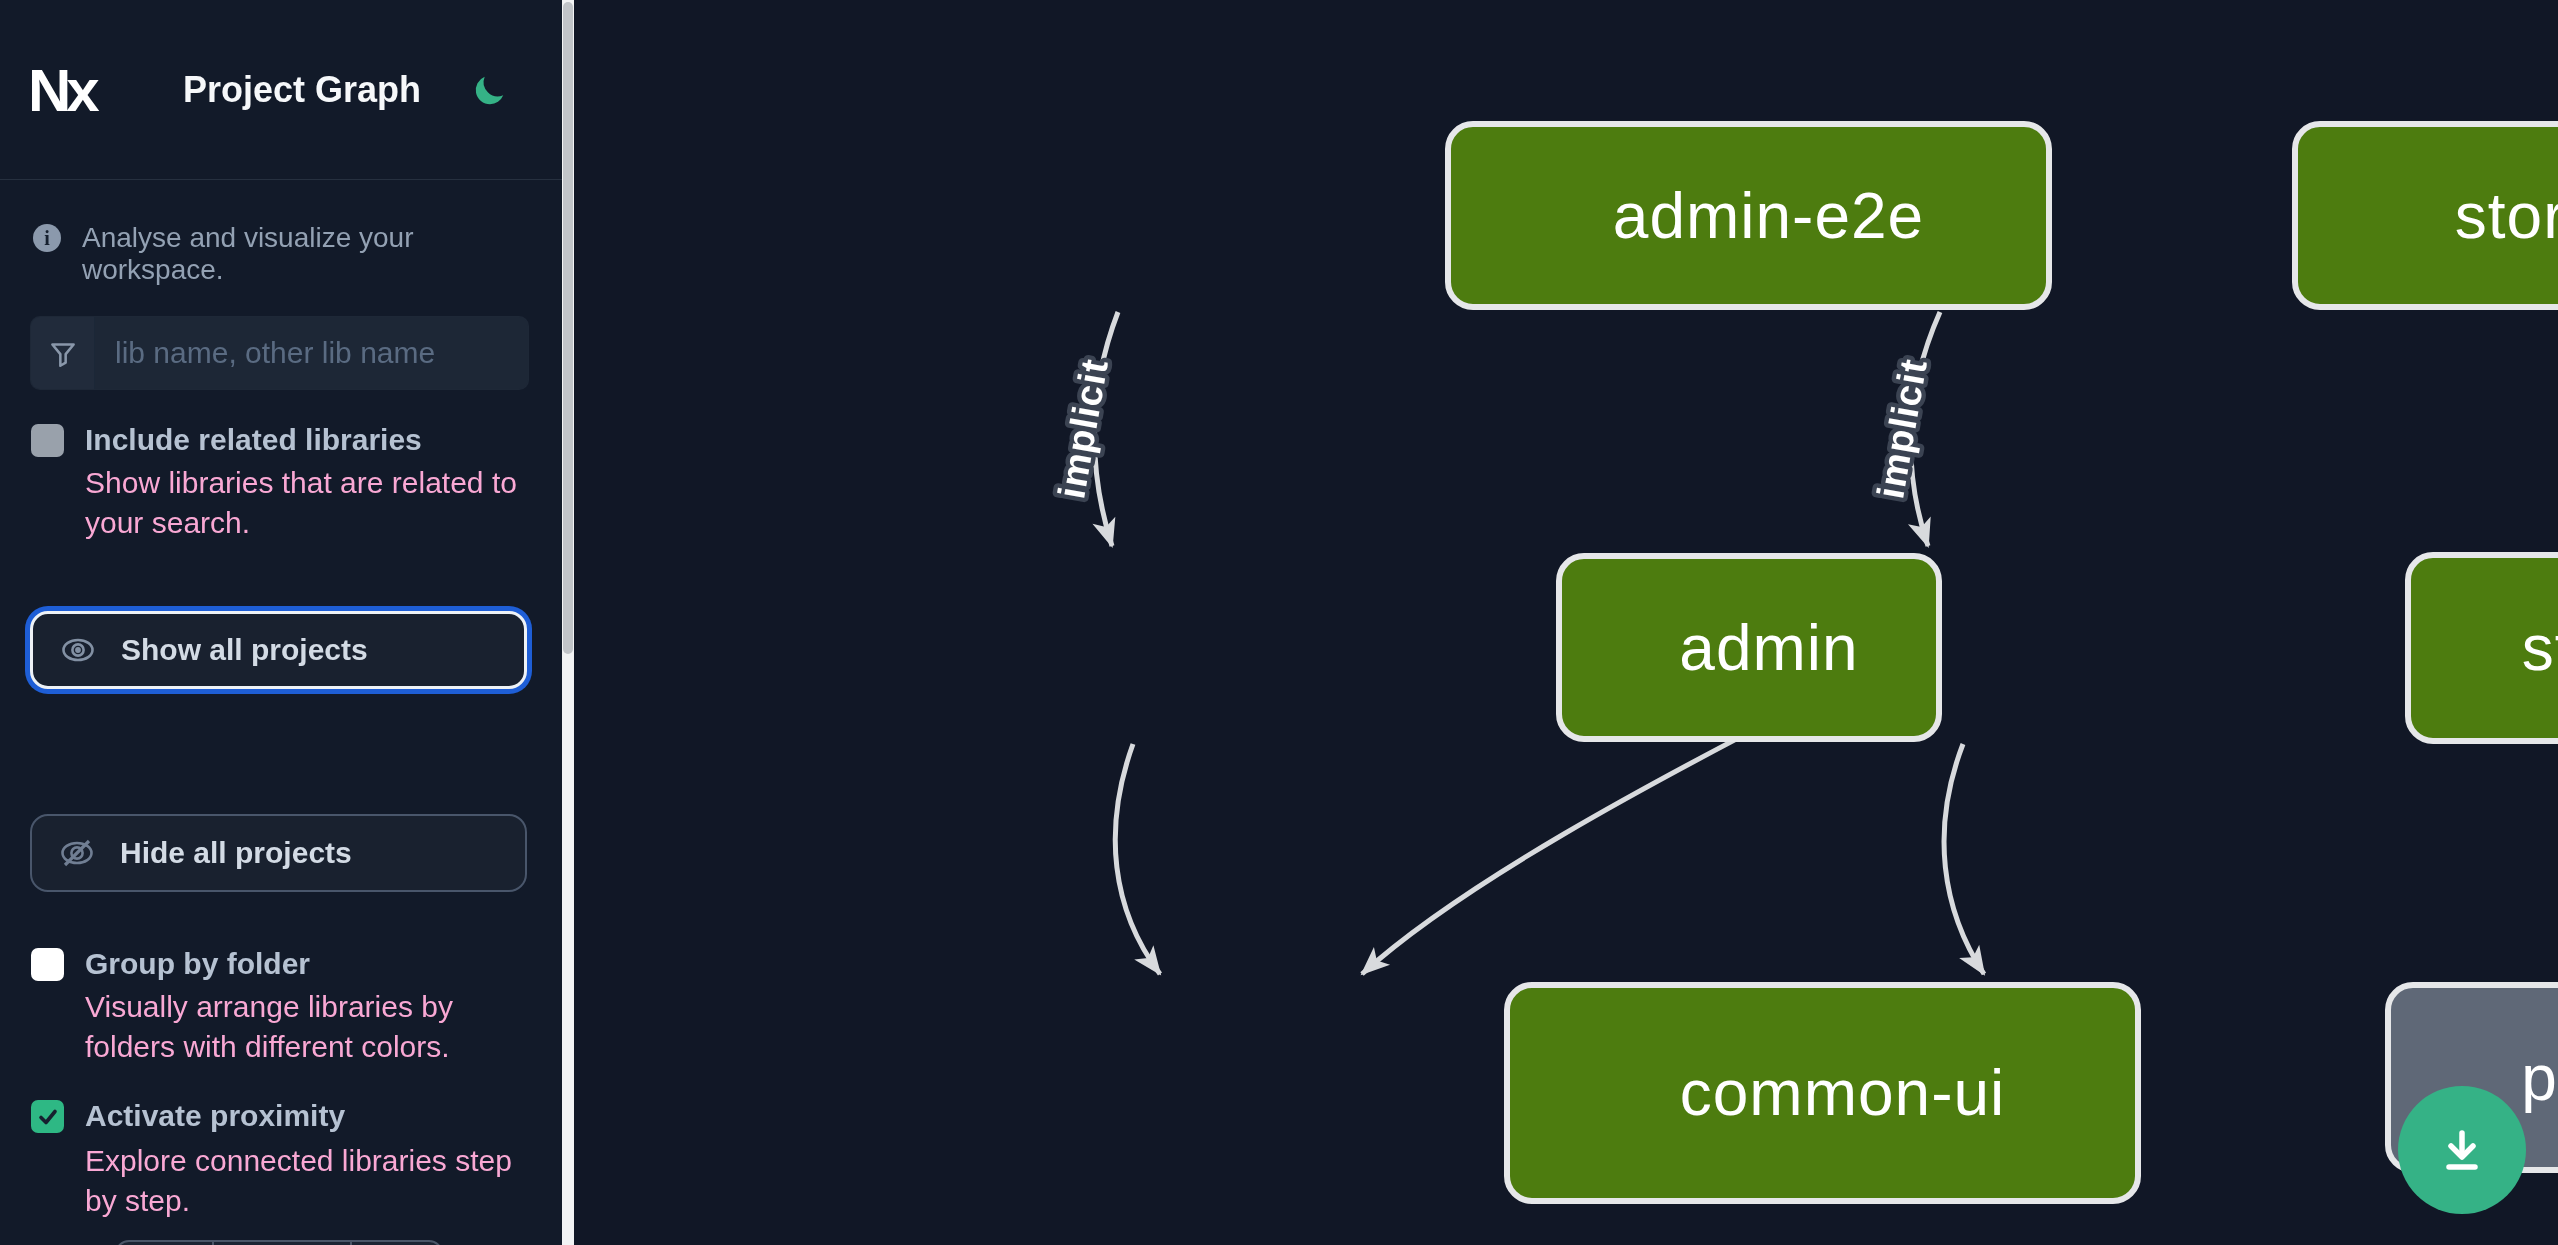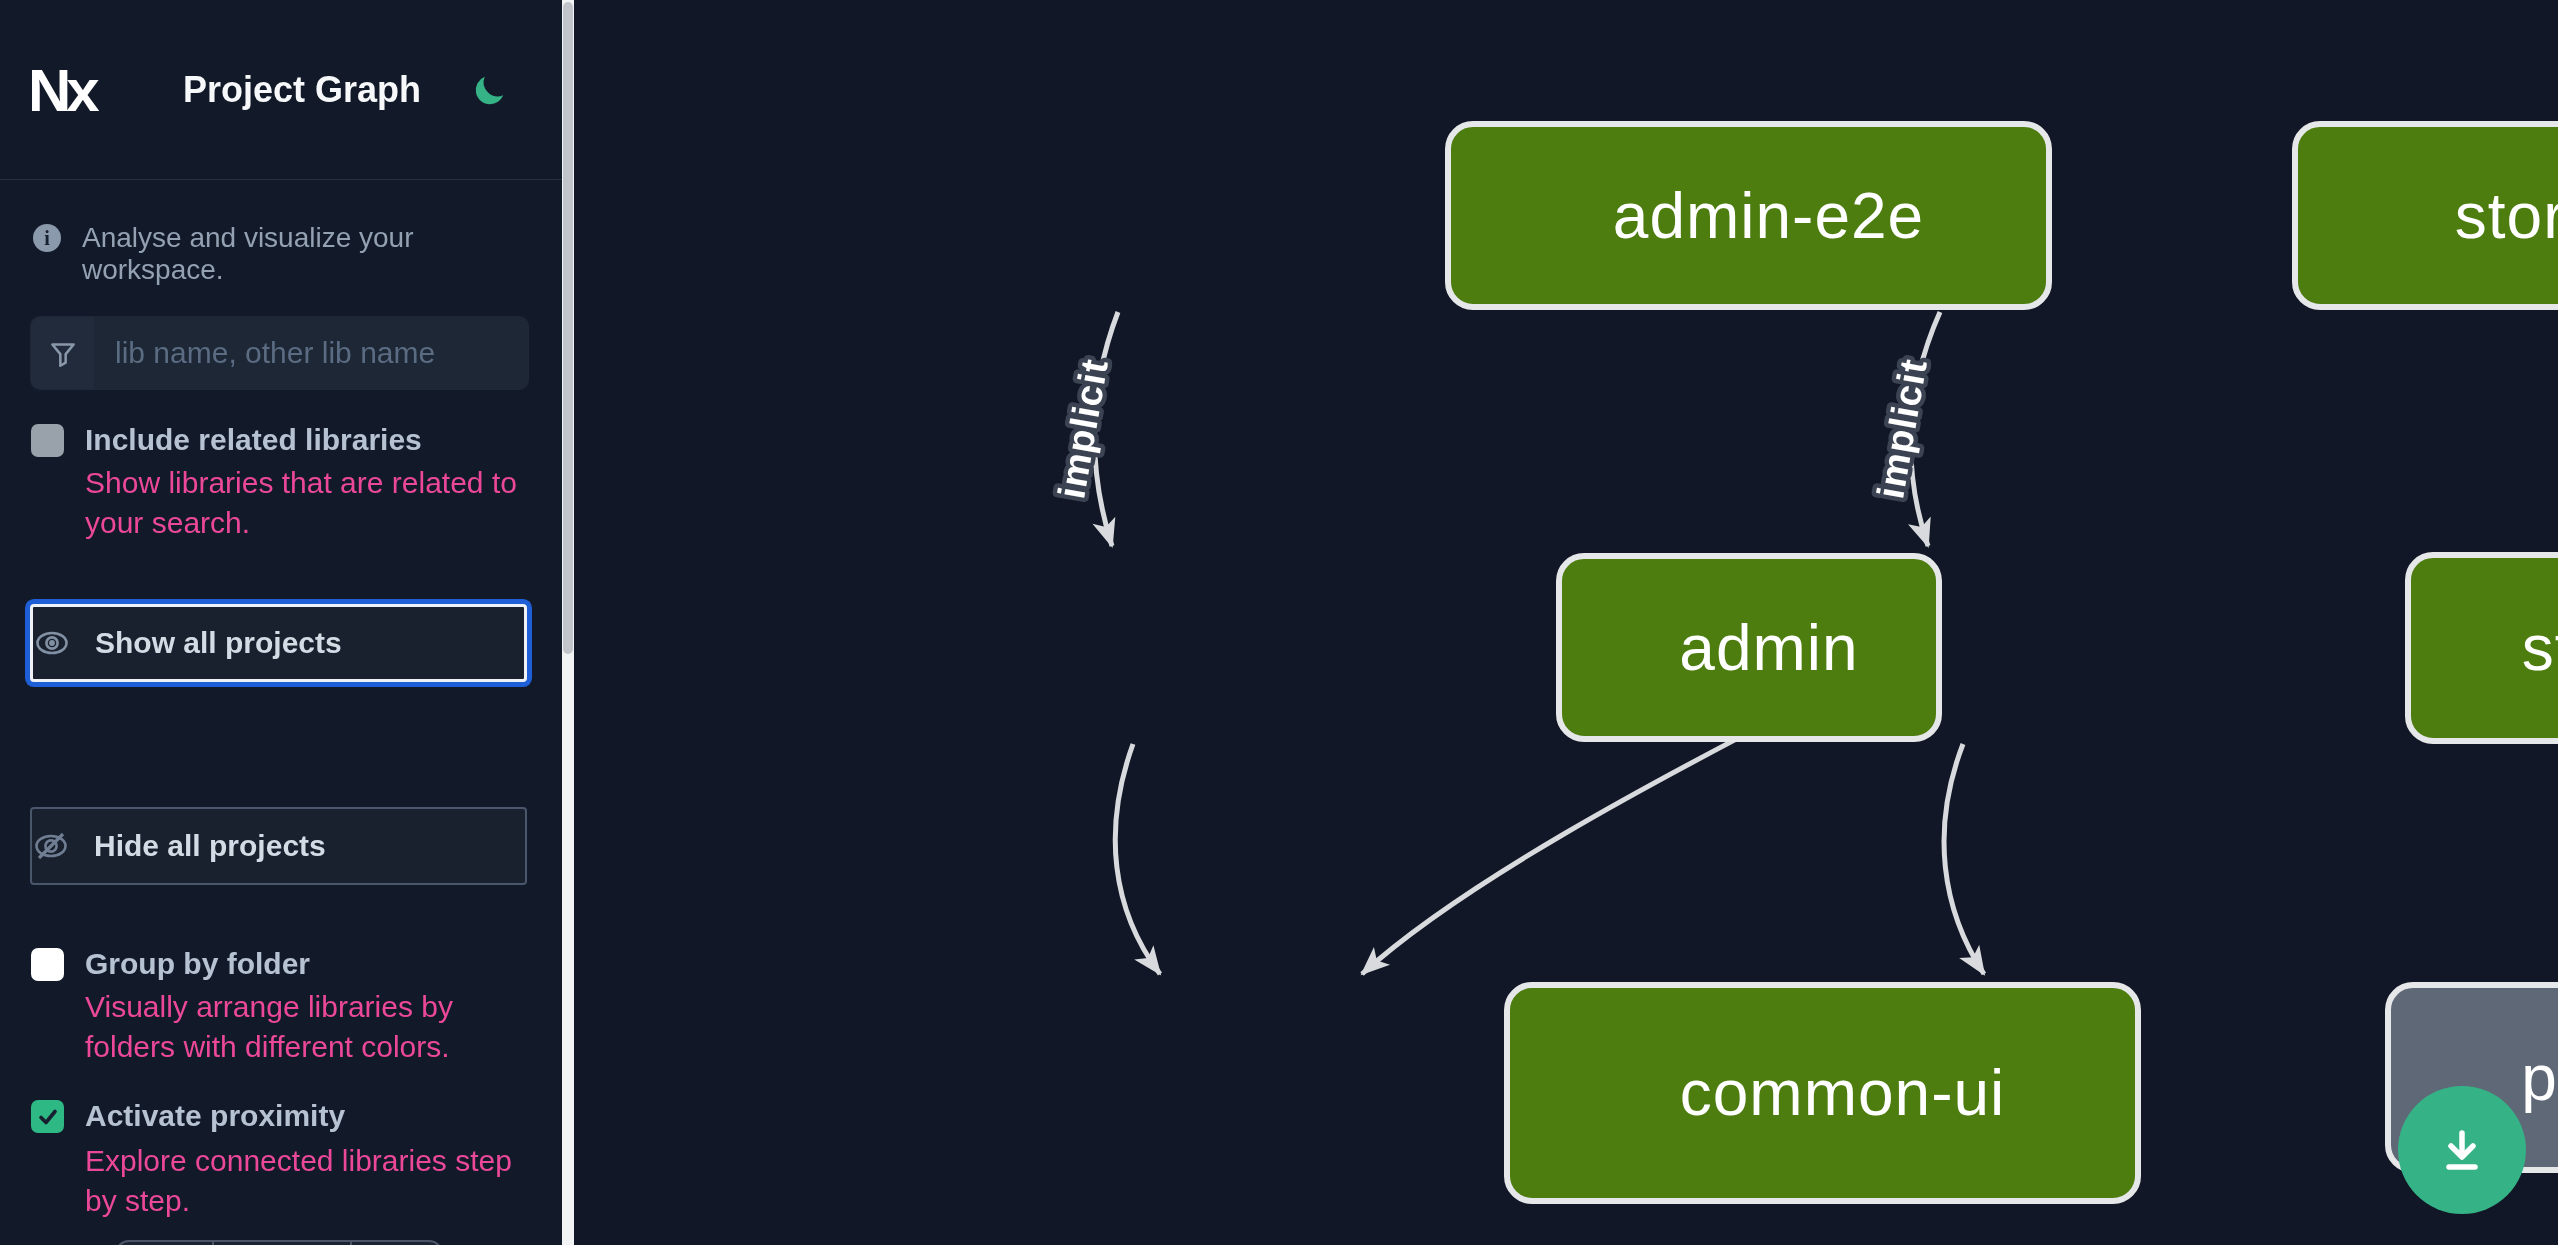--- a/index.html
+++ b/index.html
@@ -26,27 +26,27 @@
   .search input{flex:1;background:transparent;border:none;outline:none;color:#c7d1de;
           font-size:30px;padding:0 20px;font-family:inherit;}
   .search input::placeholder{color:#5a6b82;}
 
   .cb-item{position:absolute;left:31px;}
   .cb-box{position:absolute;left:0;top:3px;width:33px;height:33px;border-radius:7px;}
   .cb-gray{background:#99a1ab;}
   .cb-white{background:#ffffff;}
   .cb-green{background:#2eb884;display:flex;align-items:center;justify-content:center;}
   .cb-label{position:absolute;left:54px;top:0;font-size:30px;line-height:38px;font-weight:700;color:#b6c2d2;white-space:nowrap;}
-  .cb-desc{position:absolute;left:54px;font-size:30px;line-height:40px;color:#ec4899;width:452px;}
+  .cb-desc{position:absolute;left:54px;font-size:30px;line-height:40px;color:#f9a8d4;width:452px;}
   #cb-include{top:421px;} #cb-include .cb-desc{top:42px;}
   #cb-group{top:945px;}   #cb-group .cb-desc{top:42px;}
   #cb-prox{top:1097px;}   #cb-prox .cb-desc{top:44px;}
 
-  .action-btn{position:absolute;left:30px;width:497px;height:78px;border-radius:4px;background:#19212f;
-              display:flex;align-items:center;gap:24px;box-sizing:border-box;cursor:pointer;}
+  .action-btn{position:absolute;left:30px;width:497px;height:78px;border-radius:18px;background:#19212f;
+              display:flex;align-items:center;padding-left:26px;gap:24px;box-sizing:border-box;cursor:pointer;margin-top:7px;}
   .action-btn .a-label{font-size:30px;font-weight:700;color:#d3dbe5;}
   #btn-show-all{top:604px;border:3px solid #eef2f6;box-shadow:0 0 0 5px #1e5ed6;}
   #btn-affected{top:705px;border:2px solid #dd3742;}
   #btn-affected .a-label{color:#ef4146;}
   #btn-hide{top:807px;border:2px solid #49566b;}
 
   .stepper{position:absolute;left:115px;top:1240px;width:328px;height:24px;box-sizing:border-box;
            border:2px solid #4a5668;border-radius:14px 14px 0 0;background:#1b2433;display:flex;}
   .stepper .seg{flex:none;border-right:2px solid #4a5668;}
   .stepper .seg1{width:95px;} .stepper .seg2{width:136px;} .stepper .seg3{flex:1;border-right:none;}

